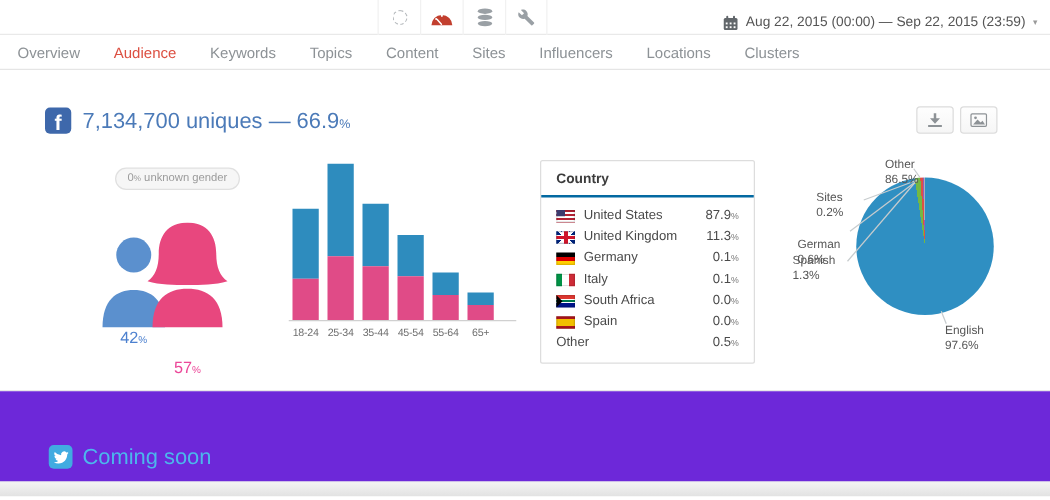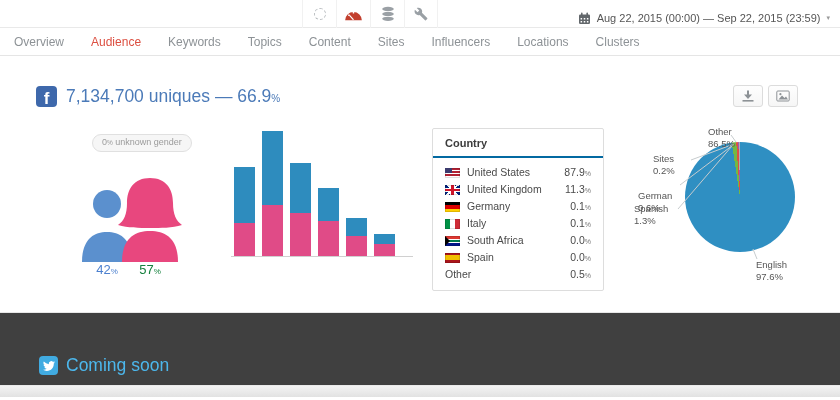--- a/index.html
+++ b/index.html
@@ -36,21 +36,21 @@
   .exports { position: absolute; top: 29px; right: 42px; display: flex; gap: 5px; }
   .export-btn { width: 30px; height: 22px; border: 1px solid #dcdcdc; border-radius: 3px; background: linear-gradient(#fefefe, #f6f6f6); display: flex; align-items: center; justify-content: center; cursor: pointer; }
 
   
   .pill { position: absolute; left: 92px; top: 78px; font-size: 9px; color: #9b9b9b; background: #f6f6f6; border: 1px solid #e0e0e0; border-radius: 9px; padding: 3px 9px; line-height: 1.1; }
   .pill .pct-sm { font-size: 6.5px; }
   .gender-figures { position: absolute; left: 78px; top: 122px; width: 108px; height: 84px; }
   .g-label { position: absolute; top: 206px; width: 40px; text-align: center; font-size: 13px; }
   .g-label .pct-sm { font-size: 8px; }
   .g-male { left: 87px; color: #4c80cf; }
-  .g-female { left: 130px; color: #15803d; }
+  .g-female { left: 130px; color: #ec4899; margin-top: 24px; }
 
   
   .bars { position: absolute; left: 234px; top: 72px; width: 180px; height: 128px; display: flex; align-items: flex-end; gap: 7px; }
   .bar-col { width: 21px; display: flex; flex-direction: column; justify-content: flex-end; cursor: pointer; }
   .axis { position: absolute; left: 231px; top: 200px; width: 182px; height: 1px; background: #d0d0d0; }
   .bar-labels { position: absolute; left: 234px; top: 205px; display: flex; gap: 7px; }
   .bar-label { width: 21px; text-align: center; font-size: 8.5px; color: #6f6f6f; white-space: nowrap; letter-spacing: -0.2px; }
 
   
   .country { position: absolute; left: 432px; top: 72px; width: 172px; background: #fff; border: 1px solid #ddd; border-radius: 2px; }
@@ -77,21 +77,21 @@
   .flag-es { background: linear-gradient(180deg, #aa151b 0 25%, #f1bf00 25% 75%, #aa151b 75%); }
 
   
   .pie-wrap { position: absolute; left: 620px; top: 57px; width: 220px; height: 190px; }
   .pie { position: absolute; left: 65px; top: 29px; width: 110px; height: 110px; border-radius: 50%; cursor: pointer; }
   .pie-lines { position: absolute; left: 0; top: 0; pointer-events: none; }
   .pie-label { position: absolute; font-size: 9.5px; color: #565656; line-height: 11.5px; white-space: nowrap; }
   .pie-label .pl-name { display: block; }
 
   
-  .tw-section { height: 72px; background: #404040; position: relative; }
+  .tw-section { height: 72px; background: #6d28d9; position: relative; }
   .tw-header { position: absolute; left: 39px; top: 42px; display: flex; align-items: center; gap: 8px; }
   .tw-badge { width: 19px; height: 19px; border-radius: 4px; background: #41abe1; display: flex; align-items: center; justify-content: center; }
   .tw-title { font-size: 17.5px; color: #4cb7ec; }
 
   .footer-strip { height: 12px; background: linear-gradient(#f3f3f3, #e2e2e2); border-top: 1px solid #eaeaea; }
 </style>
 </head>
 <body>
 
 <div class="topbar">
@@ -211,20 +211,28 @@
       <div class="bar-col">
         <div style="height: 17.835px; background: rgb(46, 140, 190);"></div>
         <div style="height: 20.01px; background: rgb(224, 75, 135);"></div>
       </div>
       <div class="bar-col">
         <div style="height: 10.005px; background: rgb(46, 140, 190);"></div>
         <div style="height: 12.18px; background: rgb(224, 75, 135);"></div>
       </div>
     </div>
   <div class="axis"></div>
+  <div class="bar-labels">
+      <div class="bar-label">18-24</div>
+      <div class="bar-label">25-34</div>
+      <div class="bar-label">35-44</div>
+      <div class="bar-label">45-54</div>
+      <div class="bar-label">55-64</div>
+      <div class="bar-label">65+</div>
+    </div>
 
   <div class="country">
     <div class="country-header">Country</div>
     <div class="country-rows">
         <div class="country-row">
           <span class="flag flag-us"></span>
           <span class="name">United States</span>
           <span class="val">87.9<span class="pct-sm">%</span></span>
         </div>
         <div class="country-row">

